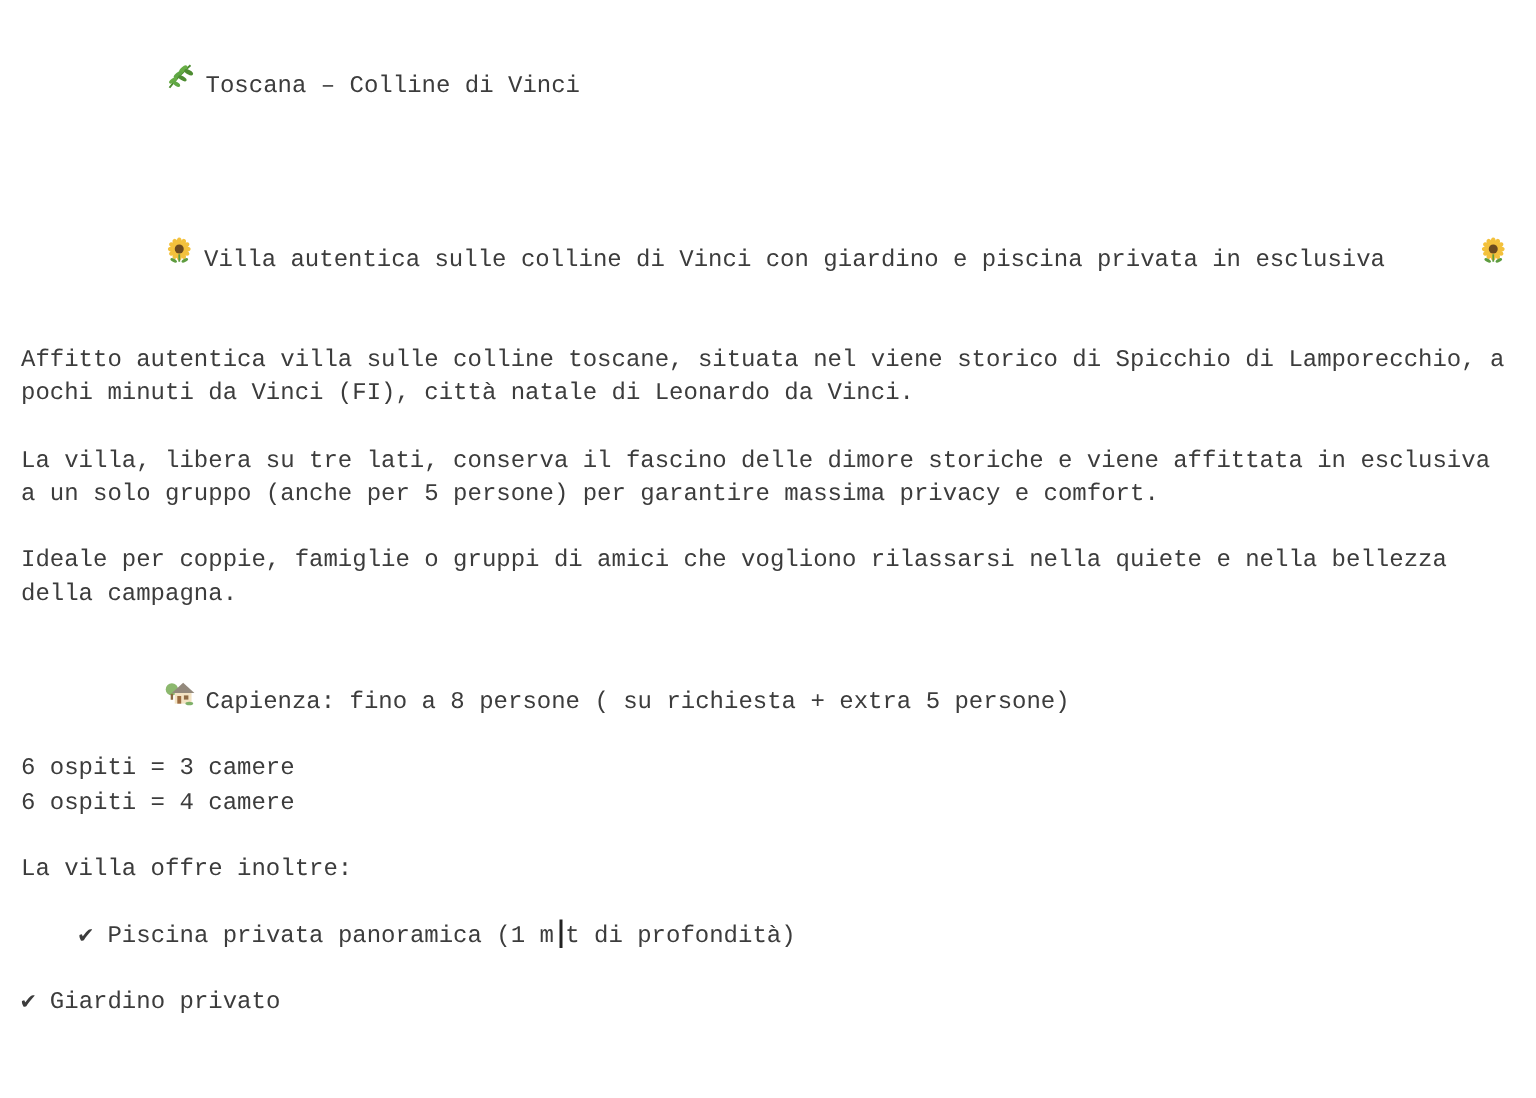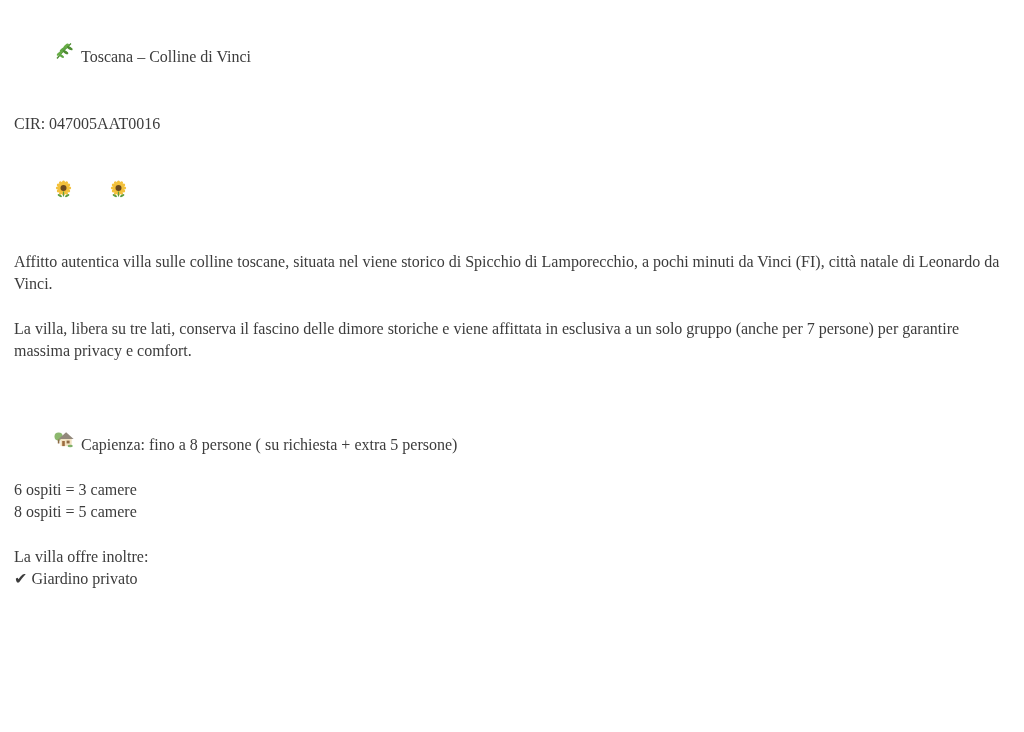--- a/index.html
+++ b/index.html
@@ -5,21 +5,21 @@
   html, body {
     margin: 0;
     padding: 0;
     background: #ffffff;
   }
   .editor {
     box-sizing: border-box;
     width: 1024px;
     height: 732px;
     padding: 19px 12px 0 14px;
-    font-family: Liberation Serif, serif;
+    font-family: Liberation Mono, monospace;
     font-size: 16px;
     line-height: 22.3px;
     color: #3c3c3c;
     overflow: hidden;
     cursor: text;
   }
   .line {
     min-height: 22.3px;
     white-space: pre-wrap;
   }
@@ -58,21 +58,20 @@
         <ellipse cx="8.6" cy="8.8" rx="3.3" ry="1.5" fill="#5fa744" transform="rotate(-38 8.6 8.8)"></ellipse>
         <ellipse cx="11.6" cy="11.2" rx="3.1" ry="1.4" fill="#4e8c32" transform="rotate(30 11.6 11.2)"></ellipse>
         <ellipse cx="5.4" cy="12.6" rx="3.1" ry="1.4" fill="#67ad45" transform="rotate(-35 5.4 12.6)"></ellipse>
         <ellipse cx="7.6" cy="15" rx="2.8" ry="1.3" fill="#5fa744" transform="rotate(32 7.6 15)"></ellipse>
       </svg>
     </span><span>Toscana – Colline di Vinci</span>
   </div>
 
   <div class="blank"></div>
 
-  <div class="line">CIR: 047005AAT0016</div>
 
   <div class="blank"></div>
 
   <div class="line">
     <span class="icon lead">
       <svg width="19" height="19" viewBox="0 0 19 19">
         <g fill="#f3c13c">
           <ellipse cx="9.5" cy="3.4" rx="1.7" ry="3"></ellipse>
           <ellipse cx="9.5" cy="3.4" rx="1.7" ry="3" transform="rotate(30 9.5 8)"></ellipse>
           <ellipse cx="9.5" cy="3.4" rx="1.7" ry="3" transform="rotate(60 9.5 8)"></ellipse>
@@ -84,21 +83,21 @@
           <ellipse cx="9.5" cy="3.4" rx="1.7" ry="3" transform="rotate(240 9.5 8)"></ellipse>
           <ellipse cx="9.5" cy="3.4" rx="1.7" ry="3" transform="rotate(270 9.5 8)"></ellipse>
           <ellipse cx="9.5" cy="3.4" rx="1.7" ry="3" transform="rotate(300 9.5 8)"></ellipse>
           <ellipse cx="9.5" cy="3.4" rx="1.7" ry="3" transform="rotate(330 9.5 8)"></ellipse>
         </g>
         <circle cx="9.5" cy="8" r="3" fill="#6b4a1f"></circle>
         <path d="M9.5 11.5 L9.5 16.5" stroke="#5e9c3f" stroke-width="1.2"></path>
         <ellipse cx="5.8" cy="15.6" rx="2.4" ry="1.1" fill="#5e9c3f" transform="rotate(28 5.8 15.6)"></ellipse>
         <ellipse cx="13.2" cy="15.6" rx="2.4" ry="1.1" fill="#5e9c3f" transform="rotate(-28 13.2 15.6)"></ellipse>
       </svg>
-    </span><span class="icon trail">
+    </span><span>Villa autentica sulle colline di Vinci con giardino e piscina privata in esclusiva</span><span class="icon trail">
       <svg width="19" height="19" viewBox="0 0 19 19">
         <g fill="#f3c13c">
           <ellipse cx="9.5" cy="3.4" rx="1.7" ry="3"></ellipse>
           <ellipse cx="9.5" cy="3.4" rx="1.7" ry="3" transform="rotate(30 9.5 8)"></ellipse>
           <ellipse cx="9.5" cy="3.4" rx="1.7" ry="3" transform="rotate(60 9.5 8)"></ellipse>
           <ellipse cx="9.5" cy="3.4" rx="1.7" ry="3" transform="rotate(90 9.5 8)"></ellipse>
           <ellipse cx="9.5" cy="3.4" rx="1.7" ry="3" transform="rotate(120 9.5 8)"></ellipse>
           <ellipse cx="9.5" cy="3.4" rx="1.7" ry="3" transform="rotate(150 9.5 8)"></ellipse>
           <ellipse cx="9.5" cy="3.4" rx="1.7" ry="3" transform="rotate(180 9.5 8)"></ellipse>
           <ellipse cx="9.5" cy="3.4" rx="1.7" ry="3" transform="rotate(210 9.5 8)"></ellipse>
@@ -114,44 +113,48 @@
       </svg>
     </span>
   </div>
 
   <div class="blank"></div>
 
   <div class="line">Affitto autentica villa sulle colline toscane, situata nel viene storico di Spicchio di Lamporecchio, a pochi minuti da Vinci (FI), città natale di Leonardo da Vinci.</div>
 
   <div class="blank"></div>
 
-  <div class="line">La villa, libera su tre lati, conserva il fascino delle dimore storiche e viene affittata in esclusiva a un solo gruppo (anche per 7 persone) per garantire massima privacy e comfort.</div>
+  <div class="line">La villa, libera su tre lati, conserva il fascino delle dimore storiche e viene affittata in esclusiva a un solo gruppo (anche per 5 persone) per garantire massima privacy e comfort.</div>
 
   <div class="blank"></div>
 
+  <div class="line">Ideale per coppie, famiglie o gruppi di amici che vogliono rilassarsi nella quiete e nella bellezza della campagna.</div>
 
   <div class="blank"></div>
 
   <div class="line">
     <span class="icon lead">
       <svg width="20" height="20" viewBox="0 0 20 20">
         <circle cx="4.6" cy="7.6" r="4.1" fill="#8cb86e"></circle>
         <rect x="3.8" y="10.5" width="1.6" height="4" fill="#8a6a43"></rect>
         <rect x="6.5" y="9.5" width="11.2" height="7.6" fill="#f3e3c3"></rect>
         <polygon points="4.6,10 12.1,3.2 19.6,10" fill="#93897c"></polygon>
         <rect x="8.2" y="12" width="2.6" height="5.1" fill="#9c6b3f"></rect>
         <rect x="12.6" y="11.6" width="3" height="2.8" fill="#8f6b45"></rect>
         <ellipse cx="16.2" cy="17" rx="2.6" ry="1.2" fill="#7fb069"></ellipse>
       </svg>
     </span><span>Capienza: fino a 8 persone ( su richiesta + extra 5 persone)</span>
   </div>
 
   <div class="line">6 ospiti = 3 camere</div>
-  <div class="line">8 ospiti = 5 camere</div>
+  <div class="line">6 ospiti = 4 camere</div>
 
   <div class="blank"></div>
 
   <div class="line">La villa offre inoltre:</div>
 
+  <div class="line">
+    <span>✔ Piscina privata panoramica (1 m</span><span class="caret"></span><span>t di profondità)</span>
+  </div>
 
   <div class="line">✔ Giardino privato</div>
 
 </div>
 
 </body></html>

